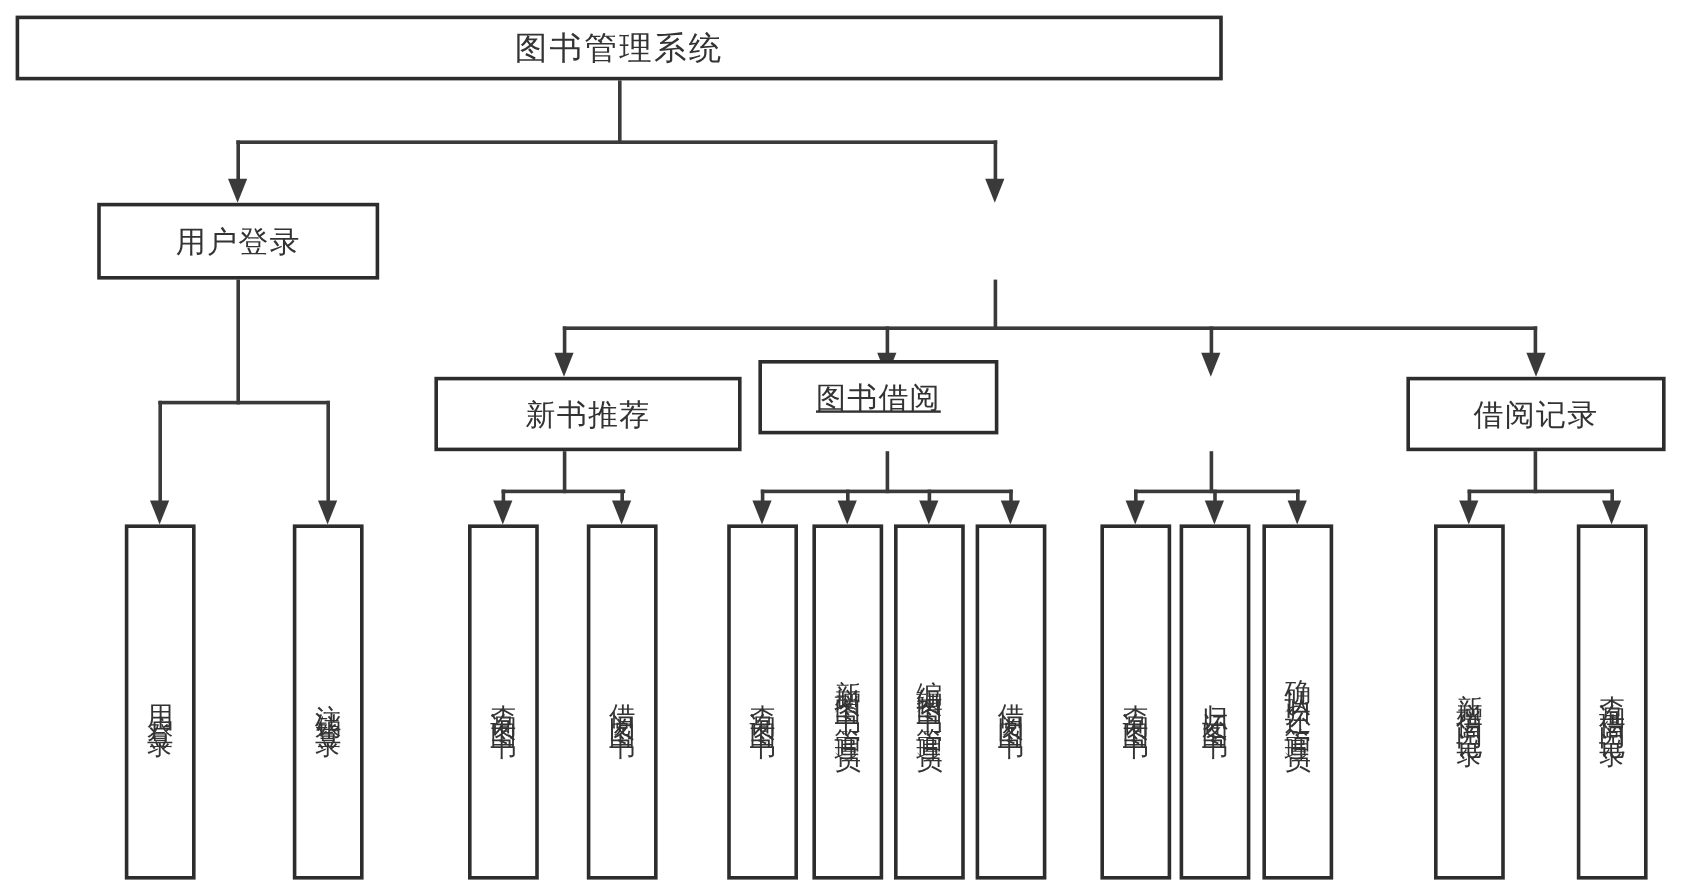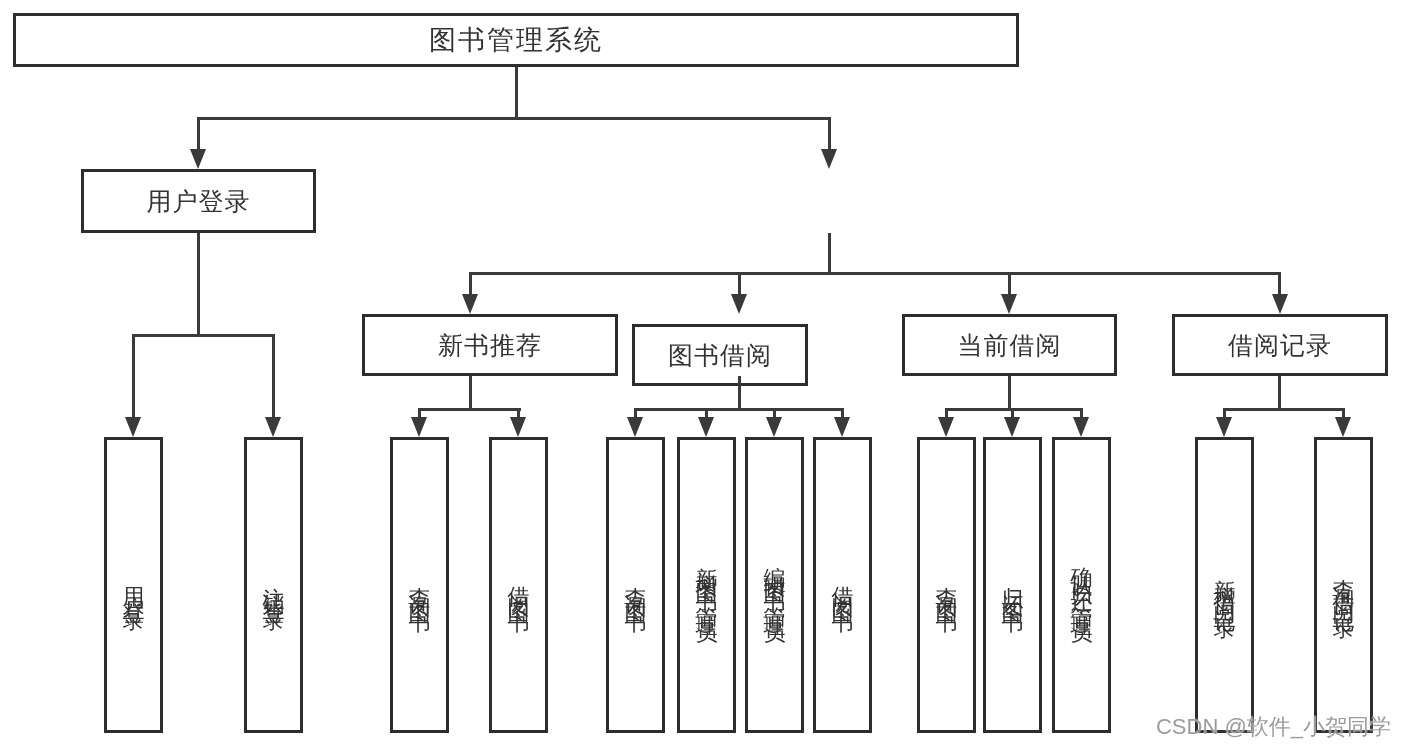--- a/index.html
+++ b/index.html
@@ -58,22 +58,21 @@
   <div class="vl" style="left:469px;top:272px;height:26px;"></div>
   <div class="vl" style="left:738px;top:272px;height:26px;"></div>
   <div class="vl" style="left:1008px;top:272px;height:26px;"></div>
   <div class="vl" style="left:1278px;top:272px;height:26px;"></div>
   <div class="ar" style="left:462px;top:294px;"></div>
   <div class="ar" style="left:731px;top:294px;"></div>
   <div class="ar" style="left:1001px;top:294px;"></div>
   <div class="ar" style="left:1272px;top:294px;"></div>
 
   <div class="node hnode" style="left:362px;top:314px;width:256px;height:62px;">新书推荐</div>
-  <div class="node hnode" style="left:632px;top:324px;width:176px;height:62px;">图书借阅</div>
-  <div class="node hnode" style="left:902px;top:314px;width:215px;height:62px;">当前借阅</div>
+  <div class="node hnode" style="left:632px;top:300px;width:200px;height:62px;text-decoration:underline;">图书借阅</div>
   <div class="node hnode" style="left:1172px;top:314px;width:216px;height:62px;">借阅记录</div>
 
   <div class="vl" style="left:469px;top:376px;height:35px;"></div>
   <div class="hl" style="left:418px;top:408px;width:103px;"></div>
   <div class="vl" style="left:418px;top:408px;height:12px;"></div>
   <div class="vl" style="left:517px;top:408px;height:12px;"></div>
   <div class="ar" style="left:411px;top:417px;"></div>
   <div class="ar" style="left:510px;top:417px;"></div>
 
   <div class="vl" style="left:738px;top:376px;height:35px;"></div>
@@ -140,15 +139,14 @@
     <span>确认归还（管理员）</span>
   </div>
 
   <div class="node vnode" style="left:1195px;top:437px;width:59px;height:296px;">
     <span>新增借阅记录</span>
   </div>
   <div class="node vnode" style="left:1314px;top:437px;width:59px;height:296px;">
     <span>查询借阅记录</span>
   </div>
 
-  <div class="watermark">CSDN @软件_小贺同学</div>
 
 </div>
 
 </body></html>

